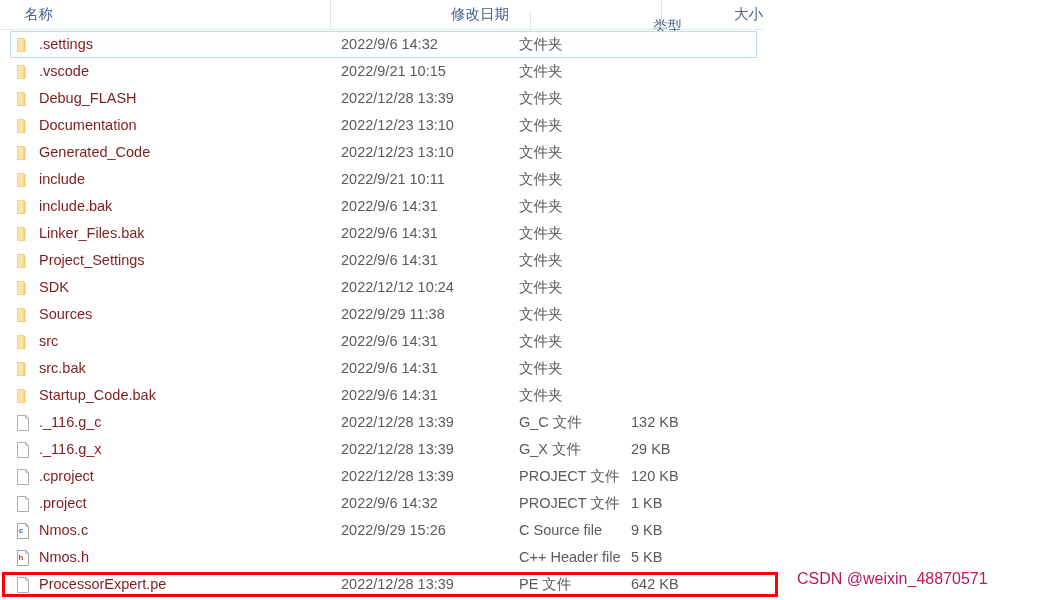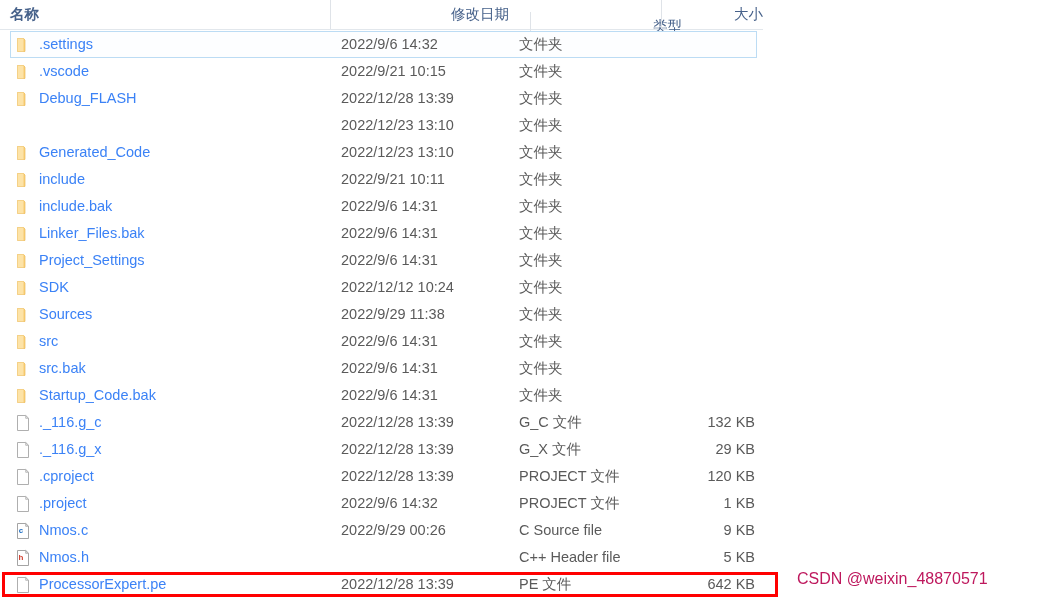--- a/index.html
+++ b/index.html
@@ -42,21 +42,21 @@
     font-size: 14.5px;
     color: #46618a;
     white-space: nowrap;
     box-sizing: border-box;
   }
   .hdr-sep {
     border-left: 1px solid #dfe3e8;
     padding-left: 9px;
     text-align: right;
   }
-  .hdr-name  { left: 10px;  width: 320px; font-weight: bold; }
+  .hdr-name  { left: 24px;  width: 320px; }
   .hdr-date  { left: 330px; width: 179px; }
   .hdr-type  { left: 530px; width: 152px; margin-top: 12px; }
   .hdr-size  { left: 661px; width: 102px; }
 
   
   .rows {
     position: absolute;
     left: 0;
     top: 31px;
     width: 763px;
@@ -87,29 +87,29 @@
     line-height: 25px;
     font-size: 14.5px;
     color: #5a5a5a;
     white-space: nowrap;
     overflow: hidden;
     box-sizing: border-box;
   }
   .c-name {
     left: 0;
     width: 320px;
-    color: #3b82f6;
+    color: #7f1d1d;
     padding-left: 28px;
   }
   .c-date { left: 330px; width: 175px; }
   .c-type { left: 508px; width: 150px; }
   .c-size {
     left: 620px;
     width: 124px;
-    text-align: right;
+    text-align: left;
   }
 
   
   .ico {
     position: absolute;
     left: 3px;
     top: 4px;
     width: 18px;
     height: 18px;
   }
@@ -188,20 +188,27 @@
                 <path d="M9.7 2.5 l1.2 1.6 v11.3 l-1.2 -0.6 z" fill="#f5c86a"></path>
               </svg>
             </span><span>Debug_FLASH</span></div>
           <div class="cell c-date">2022/12/28 13:39</div>
           <div class="cell c-type">文件夹</div>
           <div class="cell c-size"></div>
         </div>
       </div>
       <div class="row">
         <div class="row-inner">
+          <div class="cell c-name"><span class="ico">
+              <svg width="18" height="18" viewBox="0 0 18 18">
+                <path d="M3.5 2.5 h6.2 l1.2 1.6 v11.3 h-7.4 z" fill="#fcd88b" stroke="#e8b44f" stroke-width="0.8"></path>
+                <path d="M3.5 2.5 h6.2 v12.9 h-6.2 z" fill="#fde3a7"></path>
+                <path d="M9.7 2.5 l1.2 1.6 v11.3 l-1.2 -0.6 z" fill="#f5c86a"></path>
+              </svg>
+            </span><span>Documentation</span></div>
           <div class="cell c-date">2022/12/23 13:10</div>
           <div class="cell c-type">文件夹</div>
           <div class="cell c-size"></div>
         </div>
       </div>
       <div class="row">
         <div class="row-inner">
           <div class="cell c-name"><span class="ico">
               <svg width="18" height="18" viewBox="0 0 18 18">
                 <path d="M3.5 2.5 h6.2 l1.2 1.6 v11.3 h-7.4 z" fill="#fcd88b" stroke="#e8b44f" stroke-width="0.8"></path>
@@ -394,21 +401,21 @@
       </div>
       <div class="row">
         <div class="row-inner">
           <div class="cell c-name"><span class="ico">
               <svg width="18" height="18" viewBox="0 0 18 18">
                 <path d="M3.5 1.5 h8.2 l2.8 2.8 v12.2 h-11 z" fill="#ffffff" stroke="#9a9a9a" stroke-width="0.9"></path>
                 <path d="M11.7 1.5 v2.8 h2.8 z" fill="#e8e8e8" stroke="#9a9a9a" stroke-width="0.7"></path>
                 <text x="7" y="10.5" font-family="Liberation Sans, sans-serif" font-size="8" font-weight="bold" fill="#1f6fc4" text-anchor="middle">c</text>
               </svg>
             </span><span>Nmos.c</span></div>
-          <div class="cell c-date">2022/9/29 00:26</div>
+          <div class="cell c-date">2022/9/29 15:26</div>
           <div class="cell c-type">C Source file</div>
           <div class="cell c-size">9 KB</div>
         </div>
       </div>
       <div class="row">
         <div class="row-inner">
           <div class="cell c-name"><span class="ico">
               <svg width="18" height="18" viewBox="0 0 18 18">
                 <path d="M3.5 1.5 h8.2 l2.8 2.8 v12.2 h-11 z" fill="#ffffff" stroke="#9a9a9a" stroke-width="0.9"></path>
                 <path d="M11.7 1.5 v2.8 h2.8 z" fill="#e8e8e8" stroke="#9a9a9a" stroke-width="0.7"></path>

